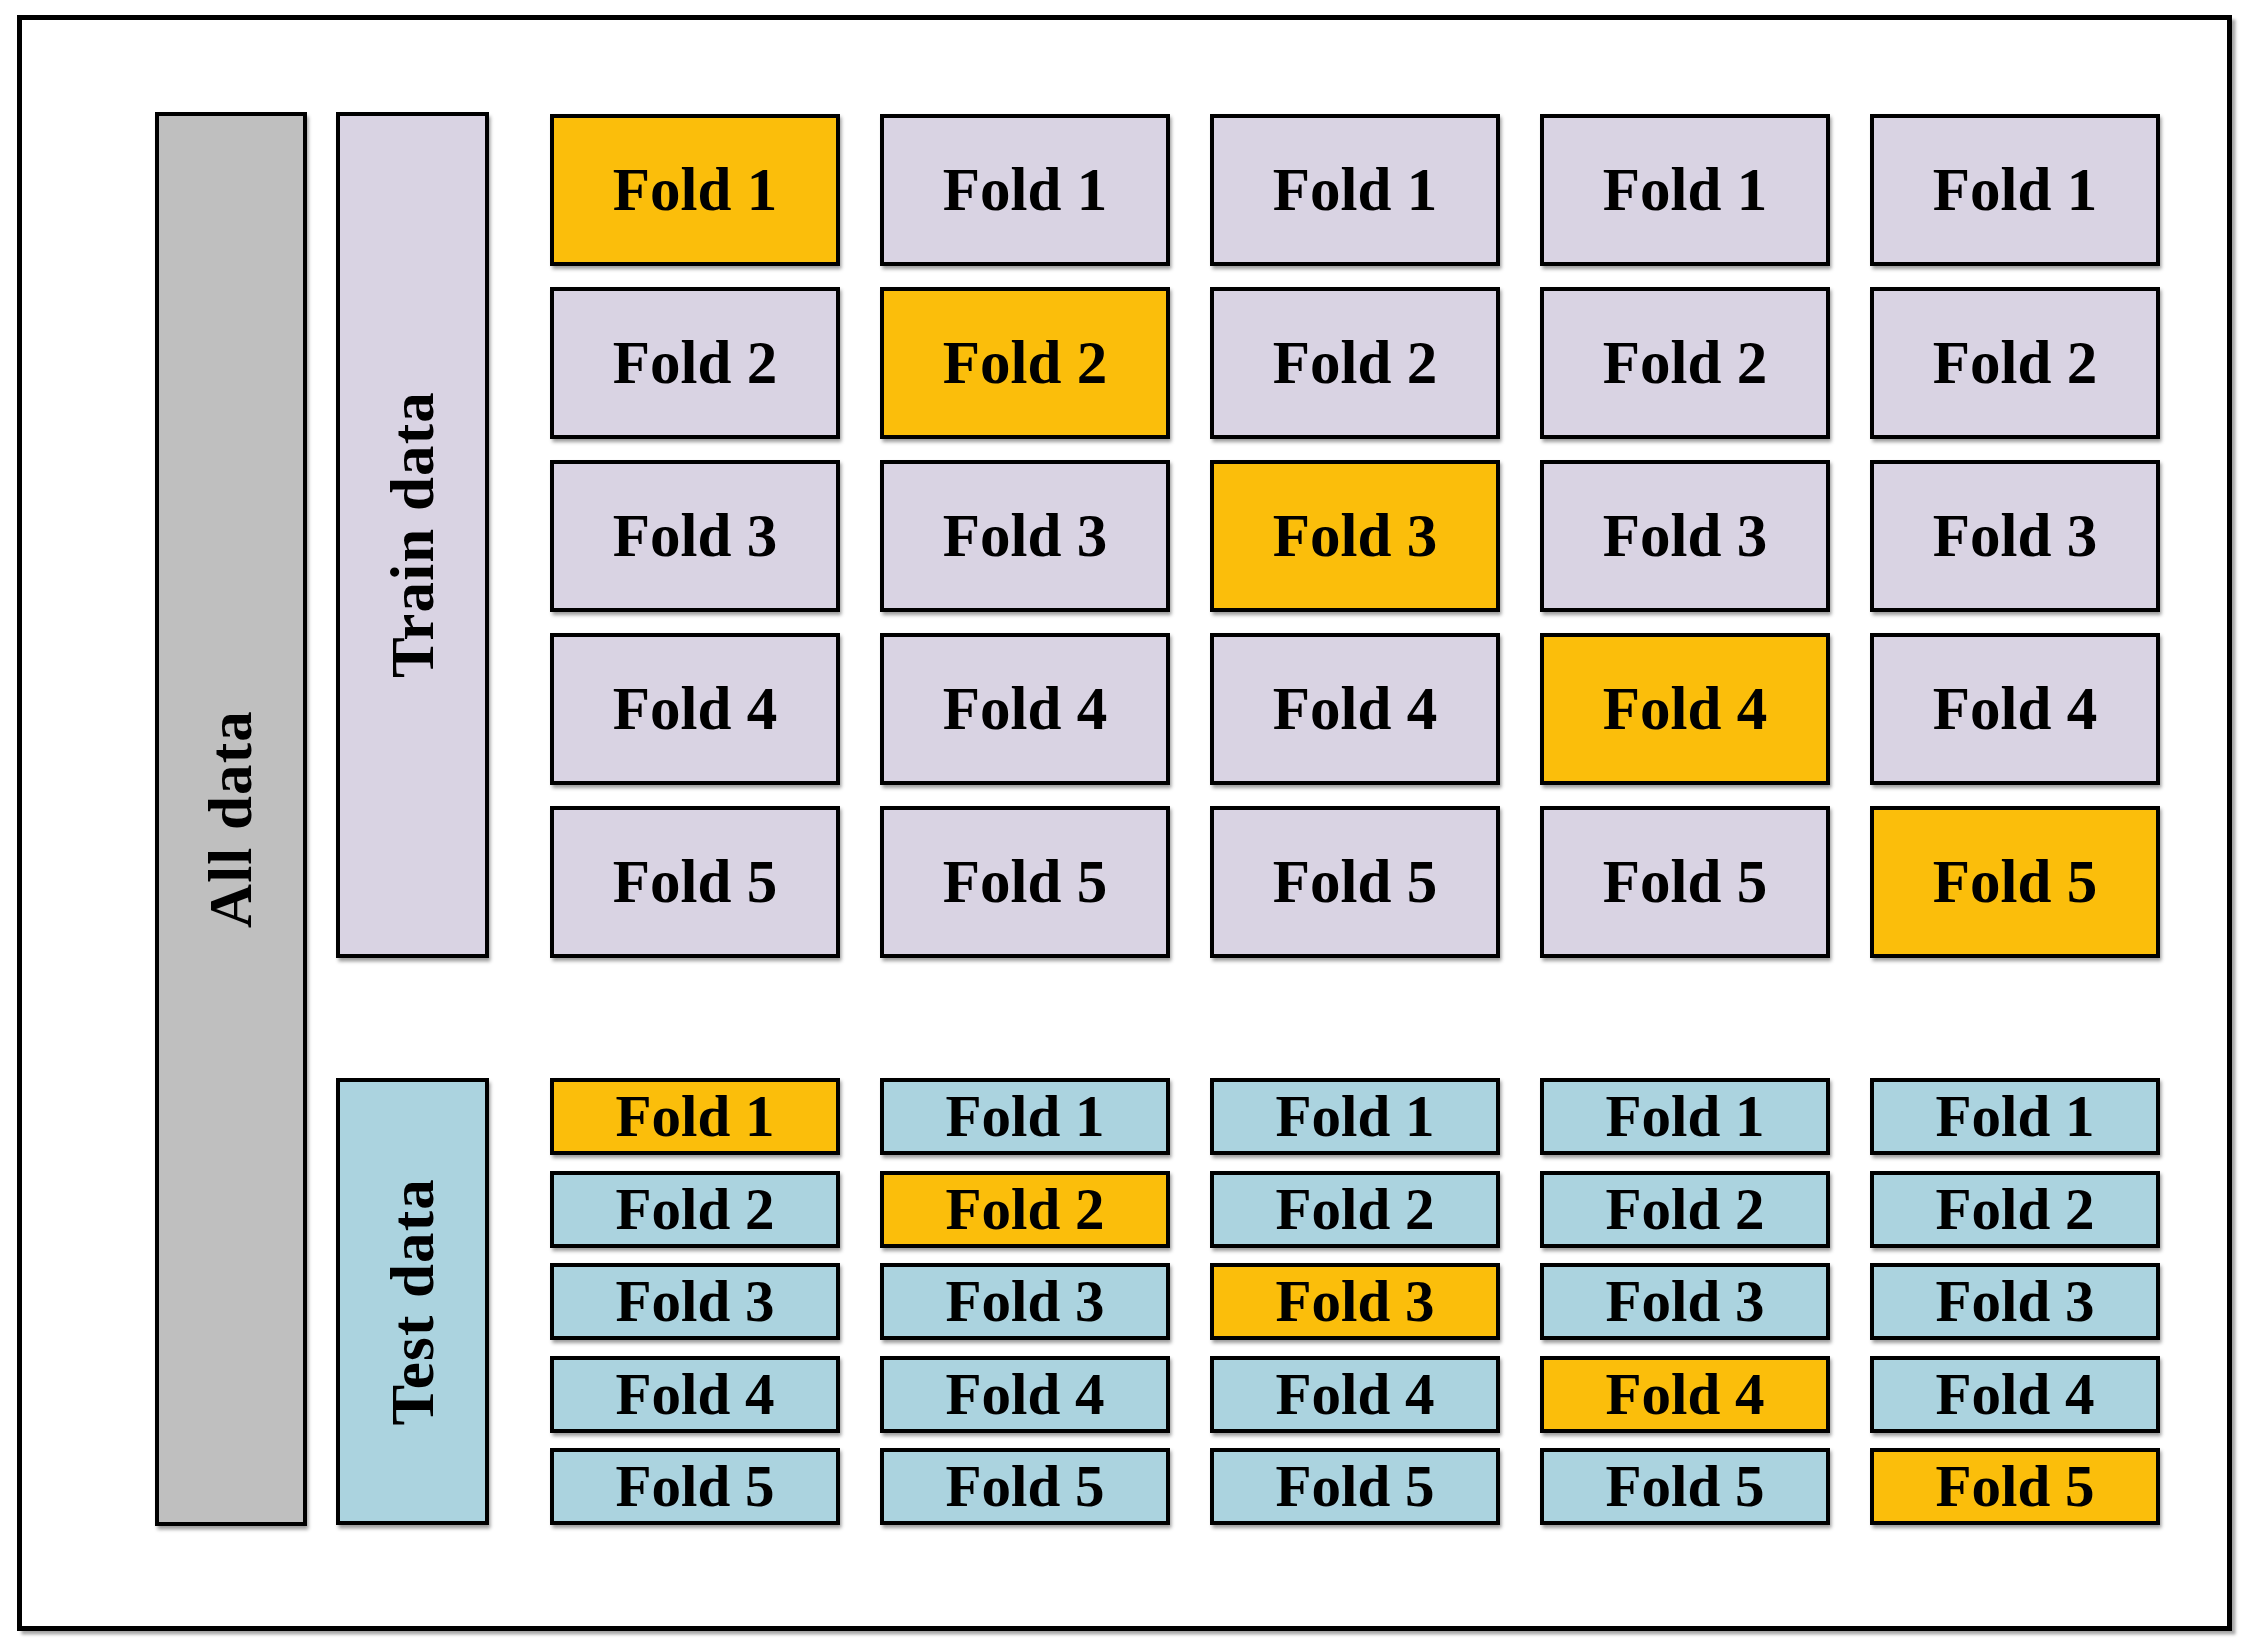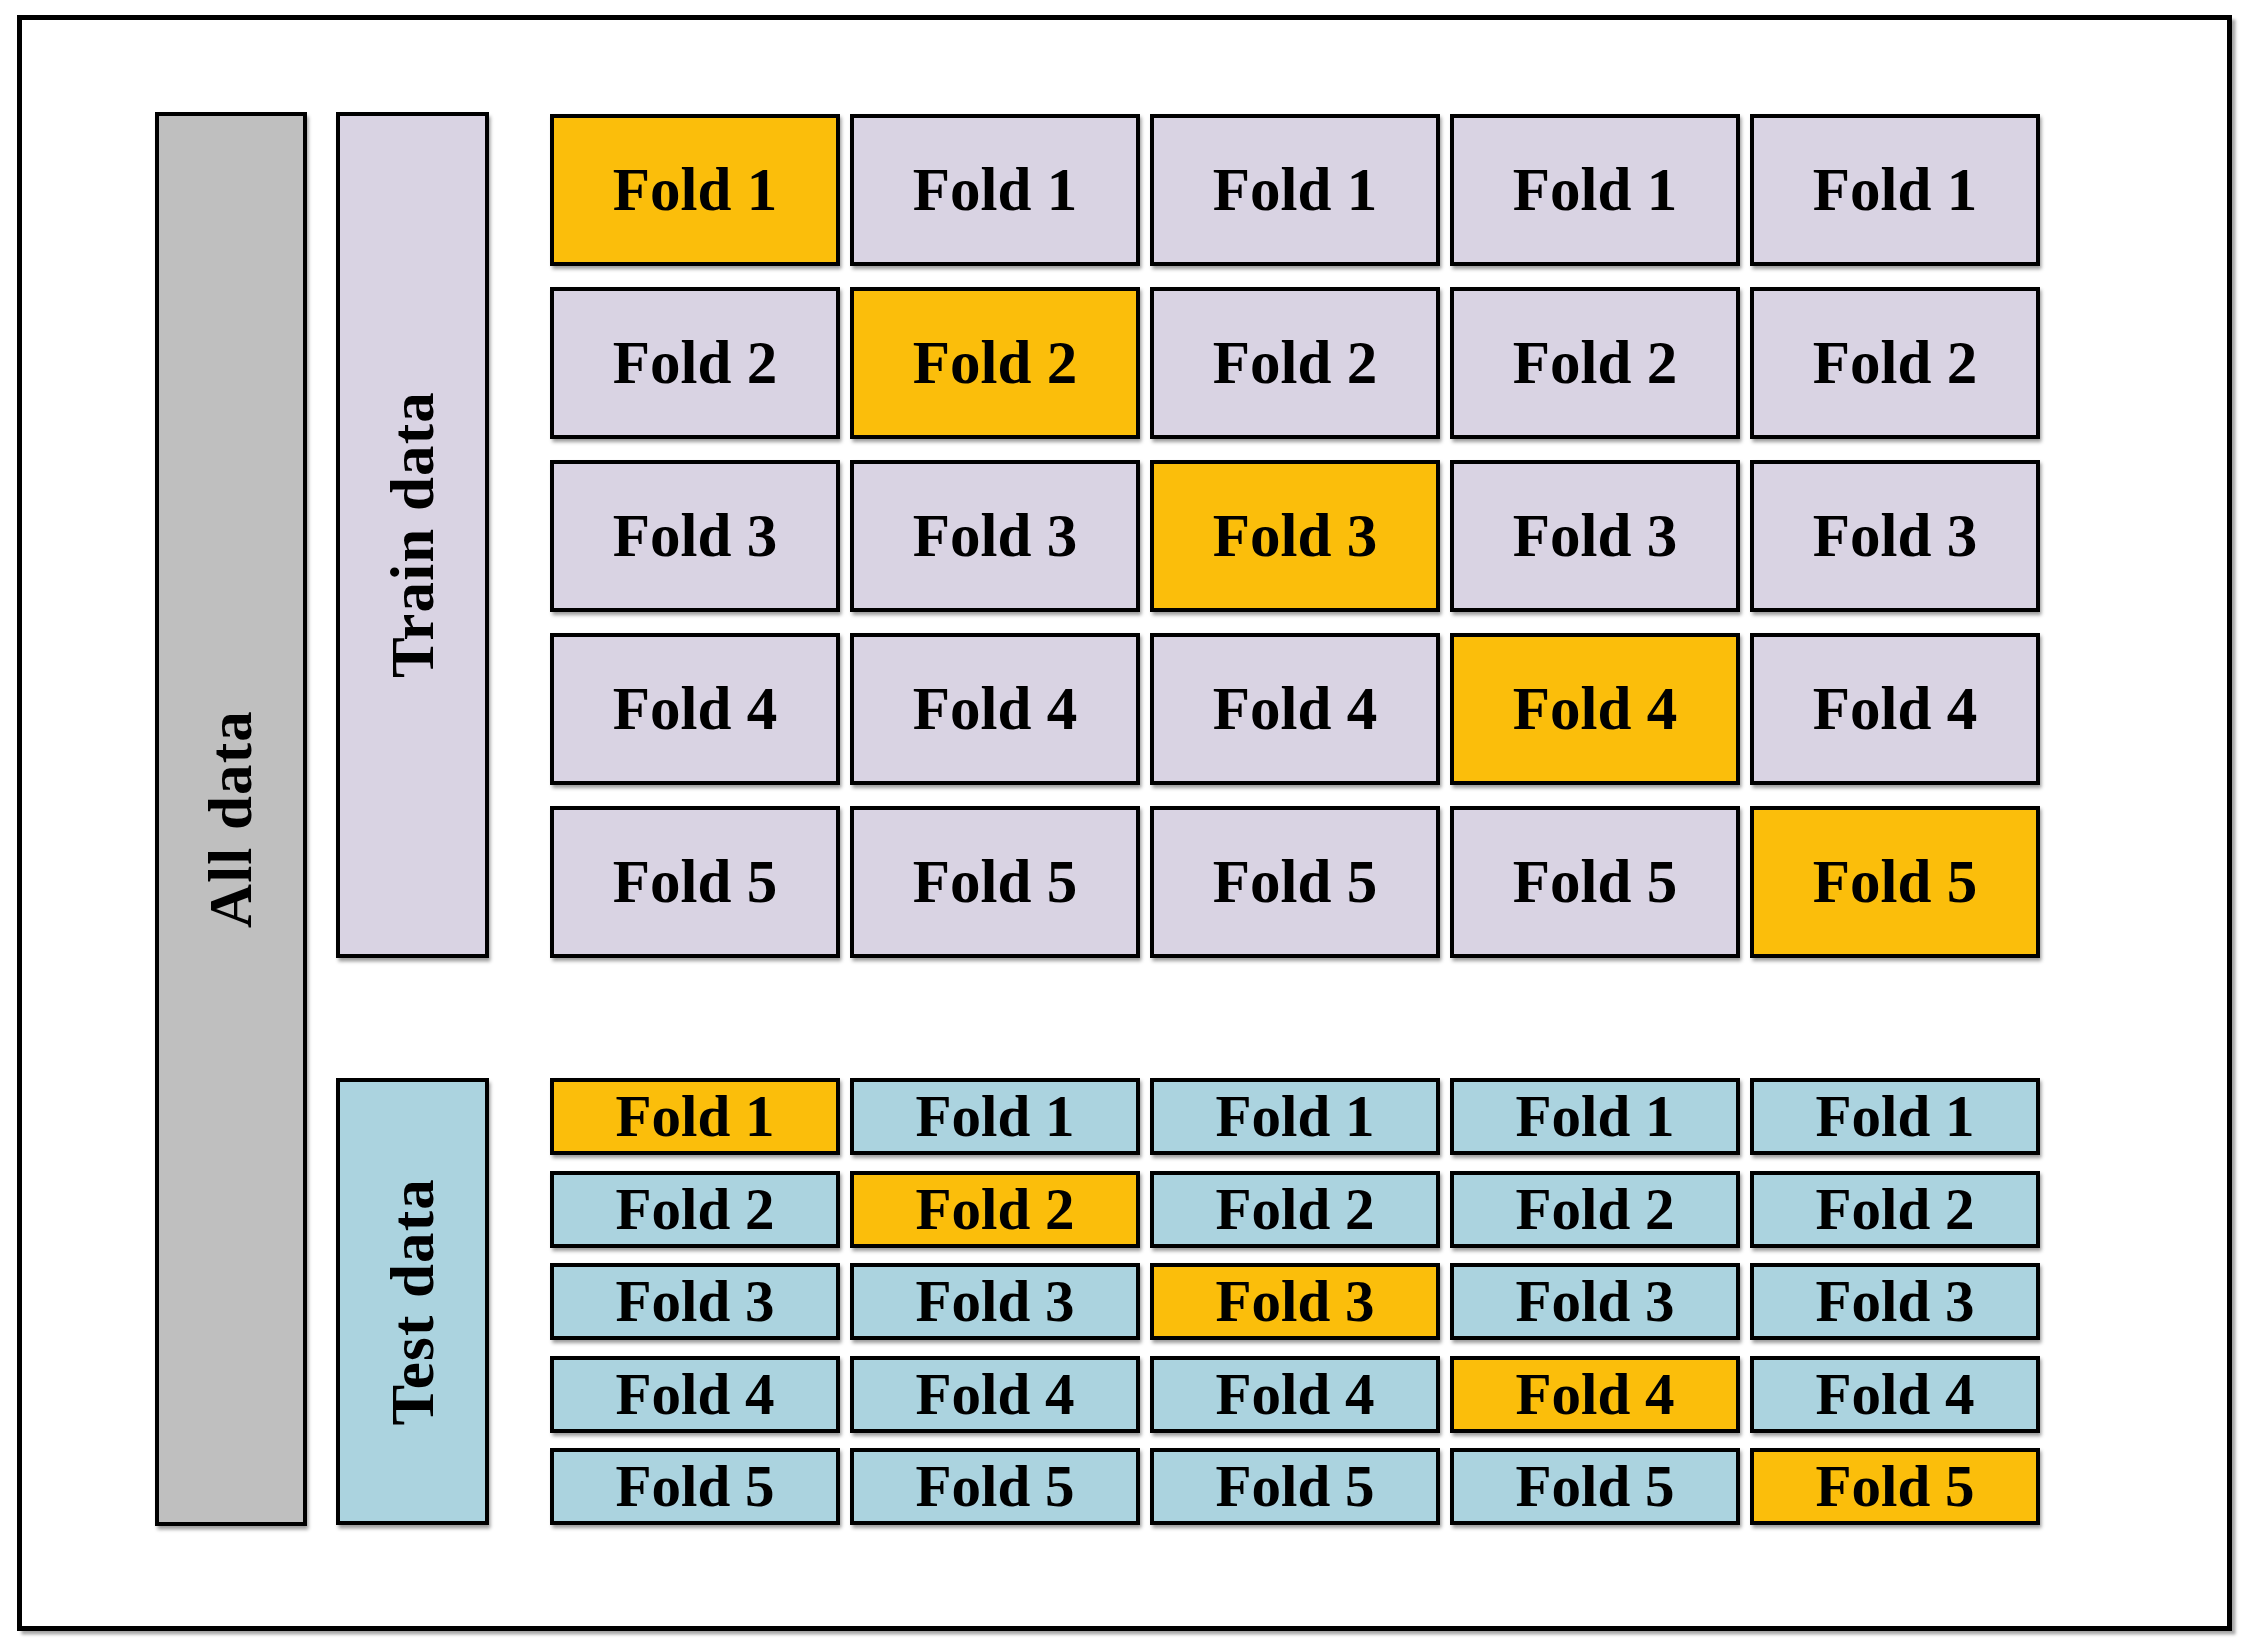--- a/index.html
+++ b/index.html
@@ -45,21 +45,21 @@
     font-weight: 700;
     font-size: 61px;
     letter-spacing: 1.2px;
     white-space: nowrap;
   }
   
   .grid {
     position: absolute;
     display: grid;
     grid-template-columns: repeat(5, 290px);
-    column-gap: 10px;
+    column-gap: 40px;
   }
   .grid-train {
     left: 550px; top: 114px;
     grid-template-rows: repeat(5, 152px);
     row-gap: 21px;
   }
   .grid-test {
     left: 550px; top: 1078px;
     grid-template-rows: repeat(5, 77px);
     row-gap: 15.6px;

